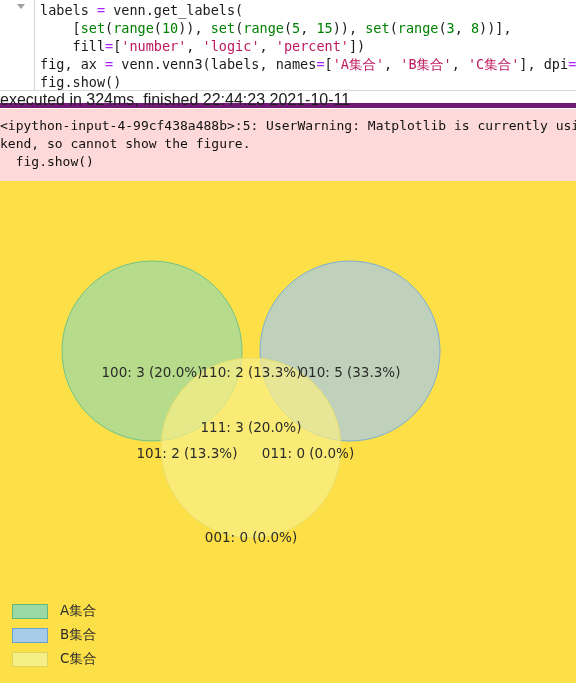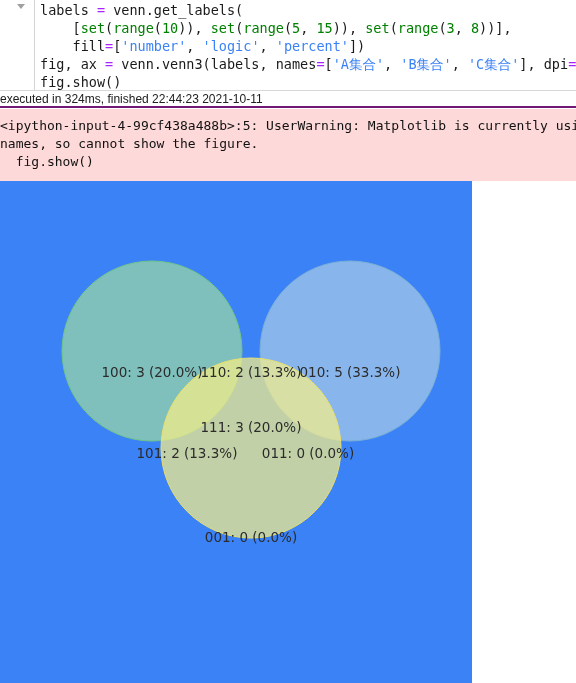--- a/index.html
+++ b/index.html
@@ -46,35 +46,35 @@
     font-size: 13.5px;
     line-height: 18px;
     color: #1a1a1a;
     white-space: pre;
     letter-spacing: 0px;
   }
   .code-line { height: 18px; white-space: pre; }
   .tok-op   { color: #aa22ff; }
   .tok-fn   { color: #008000; text-align: right; }
   .tok-num  { color: #008000; text-align: right; }
-  .tok-str  { color: #3b82f6; }
+  .tok-str  { color: #be185d; }
   .tok-plain{ color: #1a1a1a; }
 
   
   #exec-status {
     position: absolute;
     left: 0; top: 90px;
     width: 576px;
     height: 18px;
     background: #ffffff;
     border-top: 1px solid #d8d8d8;
-    border-bottom: 2px solid #701a75;
+    border-bottom: 5px solid #701a75;
     box-sizing: border-box;
     font-family: "Liberation Sans", sans-serif;
-    font-size: 12px;
+    font-size: 16px;
     line-height: 17px;
     color: #202020;
     padding-left: 0px;
     white-space: nowrap;
   }
 
   
   #warning-block {
     position: absolute;
     left: 0; top: 109px;
@@ -89,23 +89,23 @@
     white-space: pre;
     box-sizing: border-box;
     padding-top: 8px;
   }
   .warn-line { height: 18px; white-space: pre; overflow: hidden; }
 
   
   #figure {
     position: absolute;
     left: 0; top: 181px;
-    width: 472px;
+    width: 576px;
     height: 502px;
-    background: #3b82f6;
+    background: #fde047;
   }
   #venn-svg {
     position: absolute;
     left: 0; top: 0;
   }
   .venn-label {
     font-family: "DejaVu Sans", "Liberation Sans", sans-serif;
     font-size: 13.5px;
     fill: #2b2b2b;
   }
@@ -139,33 +139,47 @@
 <body>
 
 <div id="code-cell">
   <div id="collapse-icon"></div>
   <div id="cell-rail"></div>
   <div id="code-lines"><div class="code-line"><span class="tok-plain">labels </span><span class="tok-op">=</span><span class="tok-plain"> venn.get_labels(</span></div><div class="code-line"><span class="tok-plain">    [</span><span class="tok-fn">set</span><span class="tok-plain">(</span><span class="tok-fn">range</span><span class="tok-plain">(</span><span class="tok-num">10</span><span class="tok-plain">)), </span><span class="tok-fn">set</span><span class="tok-plain">(</span><span class="tok-fn">range</span><span class="tok-plain">(</span><span class="tok-num">5</span><span class="tok-plain">, </span><span class="tok-num">15</span><span class="tok-plain">)), </span><span class="tok-fn">set</span><span class="tok-plain">(</span><span class="tok-fn">range</span><span class="tok-plain">(</span><span class="tok-num">3</span><span class="tok-plain">, </span><span class="tok-num">8</span><span class="tok-plain">))],</span></div><div class="code-line"><span class="tok-plain">    fill</span><span class="tok-op">=</span><span class="tok-plain">[</span><span class="tok-str">'number'</span><span class="tok-plain">, </span><span class="tok-str">'logic'</span><span class="tok-plain">, </span><span class="tok-str">'percent'</span><span class="tok-plain">])</span></div><div class="code-line"><span class="tok-plain">fig, ax </span><span class="tok-op">=</span><span class="tok-plain"> venn.venn3(labels, names</span><span class="tok-op">=</span><span class="tok-plain">[</span><span class="tok-str">'A集合'</span><span class="tok-plain">, </span><span class="tok-str">'B集合'</span><span class="tok-plain">, </span><span class="tok-str">'C集合'</span><span class="tok-plain">], dpi</span><span class="tok-op">=</span><span class="tok-num">96</span></div><div class="code-line"><span class="tok-plain">fig.show()</span></div></div>
 </div>
 
 <div id="exec-status">executed in 324ms, finished 22:44:23 2021-10-11</div>
 
-<div id="warning-block"><div class="warn-line">&lt;ipython-input-4-99cf438a488b&gt;:5: UserWarning: Matplotlib is currently using module</div><div class="warn-line">names, so cannot show the figure.</div><div class="warn-line">  fig.show()</div></div>
+<div id="warning-block"><div class="warn-line">&lt;ipython-input-4-99cf438a488b&gt;:5: UserWarning: Matplotlib is currently using module</div><div class="warn-line">kend, so cannot show the figure.</div><div class="warn-line">  fig.show()</div></div>
 
 <div id="figure">
   <svg id="venn-svg" width="576" height="502" viewBox="0 0 576 502">
     <g id="venn-circles">
         <circle cx="152" cy="170" r="90" fill="#9ad8a5" fill-opacity="0.72" stroke="#6fc48a" stroke-width="1"></circle>
         <circle cx="350" cy="170" r="90" fill="#a6cbe8" fill-opacity="0.72" stroke="#7aafd6" stroke-width="1"></circle>
         <circle cx="251" cy="267" r="90" fill="#f6ef88" fill-opacity="0.72" stroke="#e8df6e" stroke-width="1"></circle>
       </g>
     <g id="venn-labels">
         <text x="152" y="192" text-anchor="middle" dominant-baseline="middle" class="venn-label">100: 3 (20.0%)</text>
         <text x="251" y="192" text-anchor="middle" dominant-baseline="middle" class="venn-label">110: 2 (13.3%)</text>
         <text x="350" y="192" text-anchor="middle" dominant-baseline="middle" class="venn-label">010: 5 (33.3%)</text>
         <text x="251" y="247" text-anchor="middle" dominant-baseline="middle" class="venn-label">111: 3 (20.0%)</text>
         <text x="187" y="273" text-anchor="middle" dominant-baseline="middle" class="venn-label">101: 2 (13.3%)</text>
         <text x="308" y="273" text-anchor="middle" dominant-baseline="middle" class="venn-label">011: 0 (0.0%)</text>
         <text x="251" y="357" text-anchor="middle" dominant-baseline="middle" class="venn-label">001: 0 (0.0%)</text>
       </g>
   </svg>
 
+  <div id="legend">
+      <div class="legend-row">
+        <div class="legend-swatch" style="background: rgb(154, 216, 165); border: 1px solid rgb(98, 185, 120);"></div>
+        <span class="legend-text">A集合</span>
+      </div>
+      <div class="legend-row">
+        <div class="legend-swatch" style="background: rgb(166, 203, 232); border: 1px solid rgb(108, 164, 207);"></div>
+        <span class="legend-text">B集合</span>
+      </div>
+      <div class="legend-row">
+        <div class="legend-swatch" style="background: rgb(246, 239, 136); border: 1px solid rgb(221, 212, 94);"></div>
+        <span class="legend-text">C集合</span>
+      </div>
+    </div>
 </div>
 
 </body></html>

